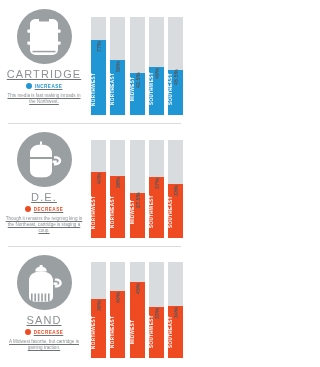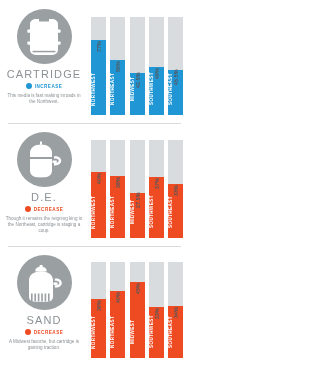--- a/index.html
+++ b/index.html
@@ -34,20 +34,21 @@
   }
 
   
   .left{
     width:88px;
     box-sizing:border-box;
     display:flex;flex-direction:column;
     align-items:center;
     justify-content:flex-start;
     padding-top:9px;
+    text-decoration:underline;
   }
   .badge{
     width:55px;height:55px;
     border-radius:50%;
     background:#9a9fa2;
     display:flex;align-items:center;justify-content:center;
     flex:0 0 auto;
   }
   .badge svg{display:block;}
   .filter-name{

